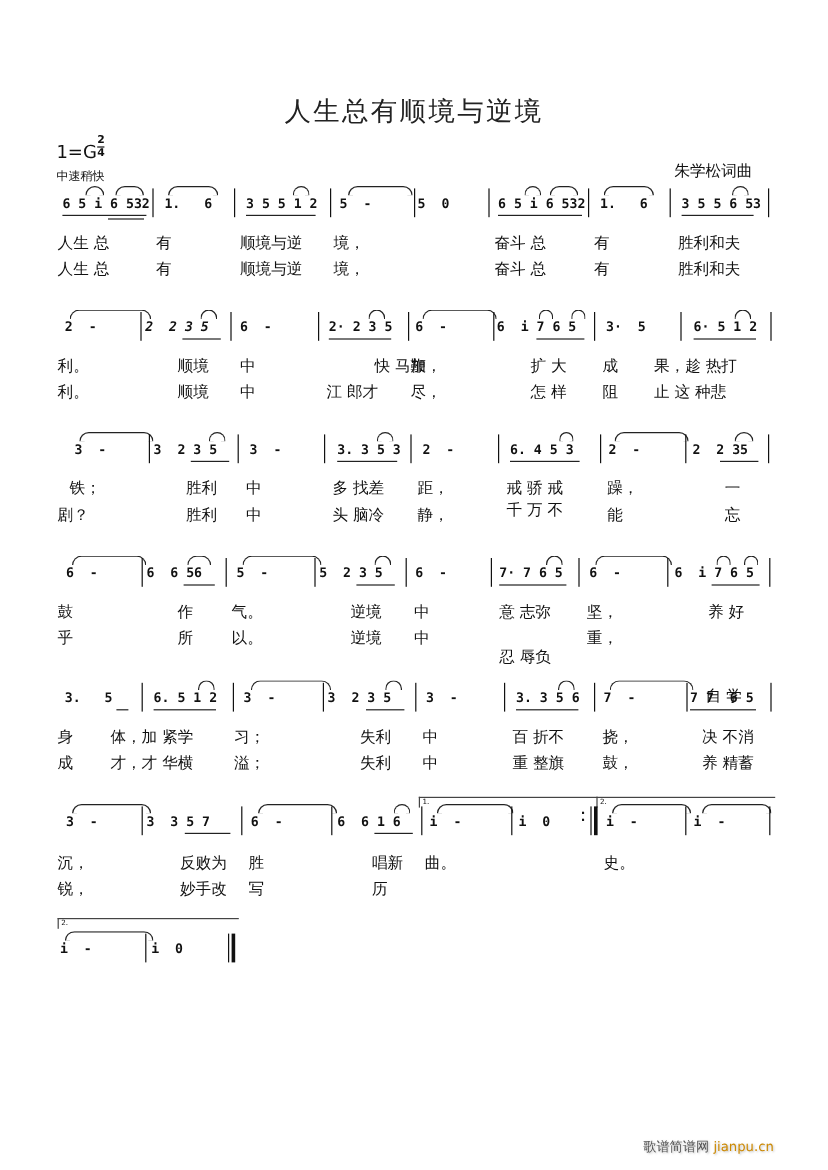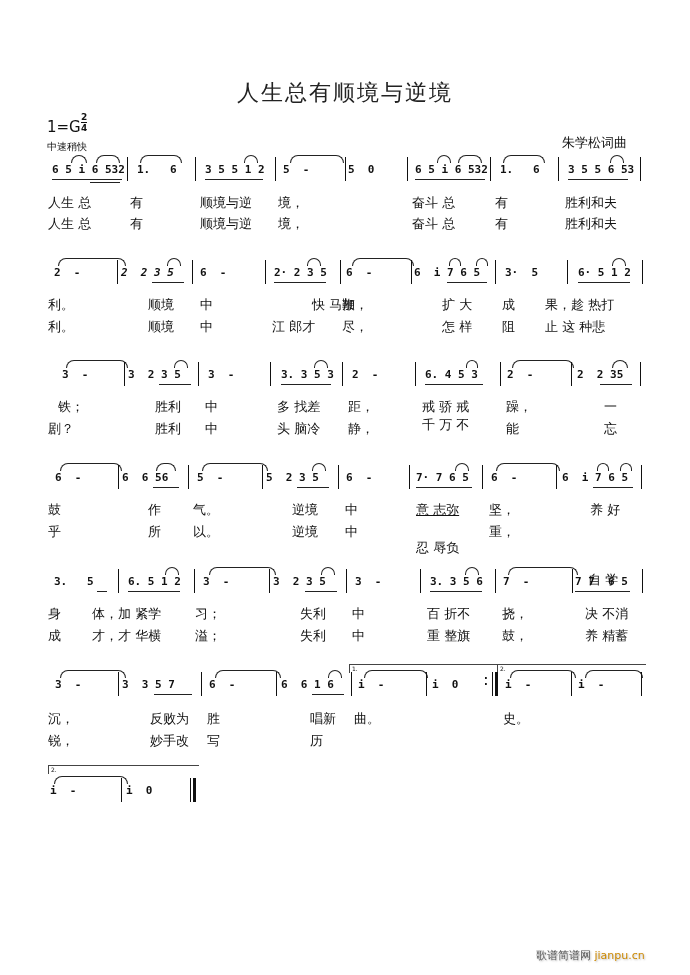--- a/index.html
+++ b/index.html
@@ -197,21 +197,21 @@
   <div class="tie" style="left:597px;top:0;width:10px;"></div>
   <div class="tie" style="left:620px;top:0;width:10px;"></div>
   <div class="n" style="left:562px;">6  i 7 6 5</div>
   <div class="ul" style="left:593px;top:24px;width:40px;"></div>
   <div class="bar" style="left:641px;"></div>
   <div class="lyr" style="left:48px;top:38px;">鼓</div>
   <div class="lyr" style="left:148px;top:38px;">作</div>
   <div class="lyr" style="left:193px;top:38px;">气。</div>
   <div class="lyr" style="left:292px;top:38px;">逆境</div>
   <div class="lyr" style="left:345px;top:38px;">中</div>
-  <div class="lyr" style="left:416px;top:38px;text-decoration:underline;">意 志弥</div>
+  <div class="lyr" style="left:416px;top:38px;">意 志弥</div>
   <div class="lyr" style="left:489px;top:38px;">坚，</div>
   <div class="lyr" style="left:590px;top:38px;">养 好</div>
   <div class="lyr" style="left:48px;top:60px;">乎</div>
   <div class="lyr" style="left:148px;top:60px;">所</div>
   <div class="lyr" style="left:193px;top:60px;">以。</div>
   <div class="lyr" style="left:292px;top:60px;">逆境</div>
   <div class="lyr" style="left:345px;top:60px;">中</div>
   <div class="lyr" style="left:416px;top:76px;">忍 辱负</div>
   <div class="lyr" style="left:489px;top:60px;">重，</div>
   <div class="lyr" style="left:588px;top:60px;margin-top:48px;">自 学</div>

